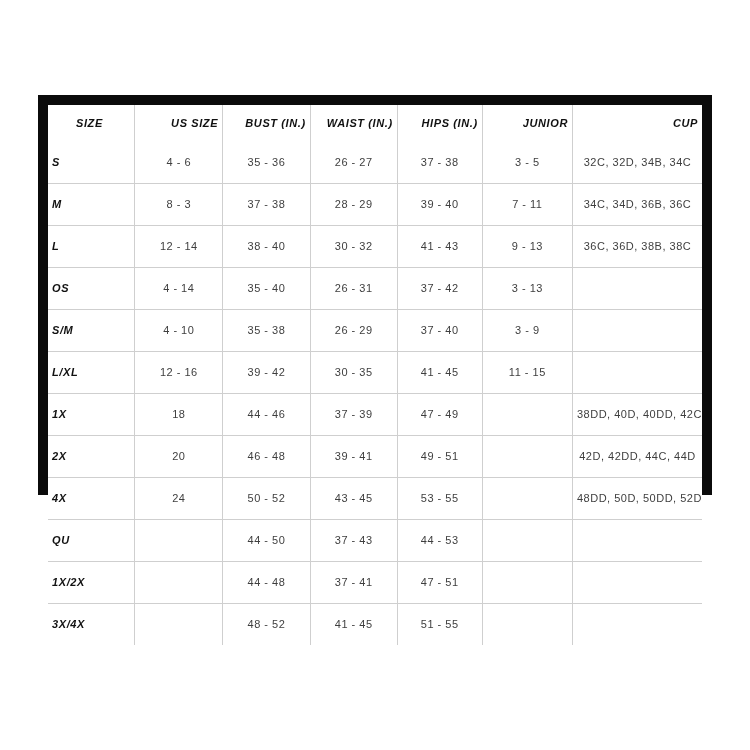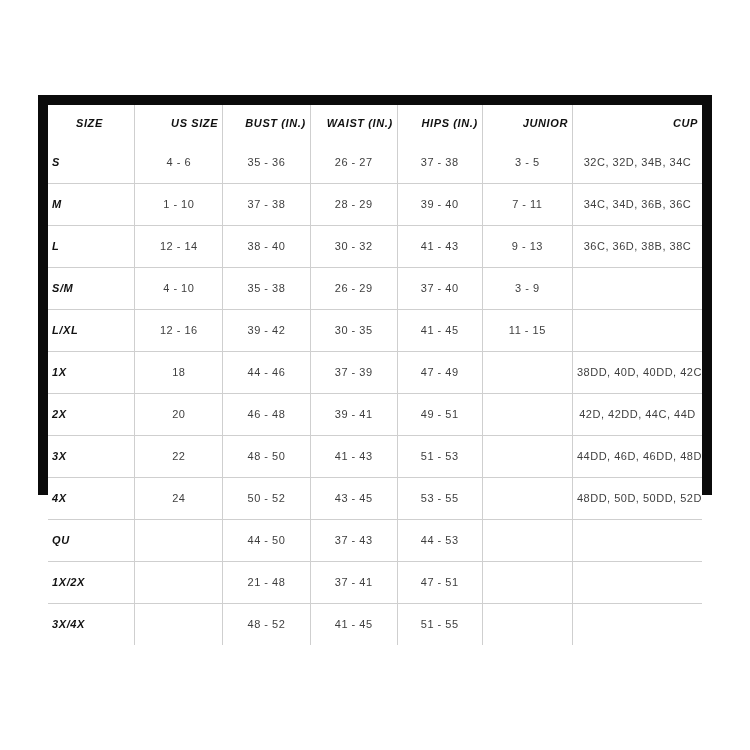--- a/index.html
+++ b/index.html
@@ -107,37 +107,46 @@
           <th class="row-label">S</th>
           <td class="data-cell">4 - 6</td>
           <td class="data-cell">35 - 36</td>
           <td class="data-cell">26 - 27</td>
           <td class="data-cell">37 - 38</td>
           <td class="data-cell">3 - 5</td>
           <td class="data-cell">32C, 32D, 34B, 34C</td>
         </tr>
         <tr>
           <th class="row-label">M</th>
-          <td class="data-cell">1 - 10</td>
+          <td class="data-cell">8 - 3</td>
           <td class="data-cell">37 - 38</td>
           <td class="data-cell">28 - 29</td>
           <td class="data-cell">39 - 40</td>
           <td class="data-cell">7 - 11</td>
           <td class="data-cell">34C, 34D, 36B, 36C</td>
         </tr>
         <tr>
           <th class="row-label">L</th>
           <td class="data-cell">12 - 14</td>
           <td class="data-cell">38 - 40</td>
           <td class="data-cell">30 - 32</td>
           <td class="data-cell">41 - 43</td>
           <td class="data-cell">9 - 13</td>
           <td class="data-cell">36C, 36D, 38B, 38C</td>
         </tr>
         <tr>
+          <th class="row-label">OS</th>
+          <td class="data-cell">4 - 14</td>
+          <td class="data-cell">35 - 40</td>
+          <td class="data-cell">26 - 31</td>
+          <td class="data-cell">37 - 42</td>
+          <td class="data-cell">3 - 13</td>
+          <td class="data-cell"></td>
+        </tr>
+        <tr>
           <th class="row-label">S/M</th>
           <td class="data-cell">4 - 10</td>
           <td class="data-cell">35 - 38</td>
           <td class="data-cell">26 - 29</td>
           <td class="data-cell">37 - 40</td>
           <td class="data-cell">3 - 9</td>
           <td class="data-cell"></td>
         </tr>
         <tr>
           <th class="row-label">L/XL</th>
@@ -160,50 +169,41 @@
         <tr>
           <th class="row-label">2X</th>
           <td class="data-cell">20</td>
           <td class="data-cell">46 - 48</td>
           <td class="data-cell">39 - 41</td>
           <td class="data-cell">49 - 51</td>
           <td class="data-cell"></td>
           <td class="data-cell">42D, 42DD, 44C, 44D</td>
         </tr>
         <tr>
-          <th class="row-label">3X</th>
-          <td class="data-cell">22</td>
-          <td class="data-cell">48 - 50</td>
-          <td class="data-cell">41 - 43</td>
-          <td class="data-cell">51 - 53</td>
-          <td class="data-cell"></td>
-          <td class="data-cell">44DD, 46D, 46DD, 48D</td>
-        </tr>
-        <tr>
           <th class="row-label">4X</th>
           <td class="data-cell">24</td>
           <td class="data-cell">50 - 52</td>
           <td class="data-cell">43 - 45</td>
           <td class="data-cell">53 - 55</td>
           <td class="data-cell"></td>
           <td class="data-cell">48DD, 50D, 50DD, 52D</td>
         </tr>
         <tr>
           <th class="row-label">QU</th>
           <td class="data-cell"></td>
           <td class="data-cell">44 - 50</td>
           <td class="data-cell">37 - 43</td>
           <td class="data-cell">44 - 53</td>
           <td class="data-cell"></td>
           <td class="data-cell"></td>
         </tr>
         <tr>
           <th class="row-label">1X/2X</th>
           <td class="data-cell"></td>
-          <td class="data-cell">21 - 48</td>
+          <td class="data-cell">44 - 48</td>
           <td class="data-cell">37 - 41</td>
           <td class="data-cell">47 - 51</td>
           <td class="data-cell"></td>
           <td class="data-cell"></td>
         </tr>
         <tr>
           <th class="row-label">3X/4X</th>
           <td class="data-cell"></td>
           <td class="data-cell">48 - 52</td>
           <td class="data-cell">41 - 45</td>

